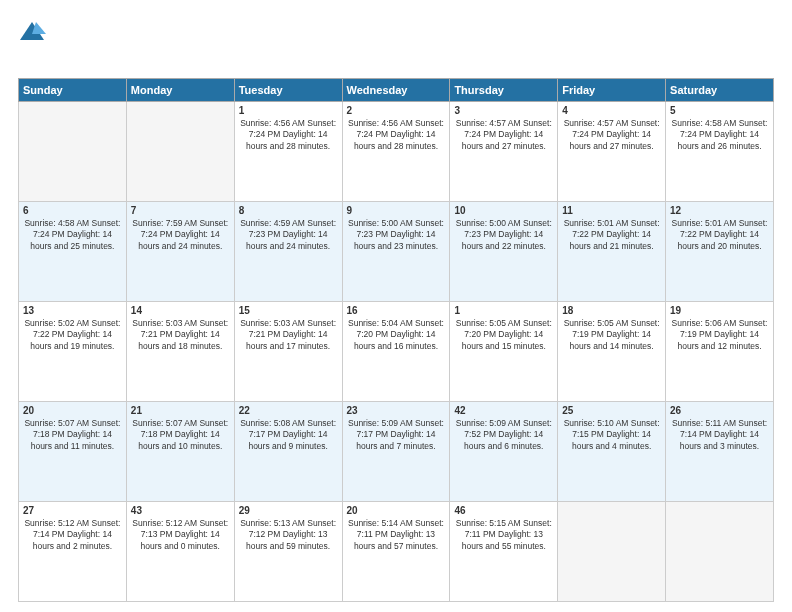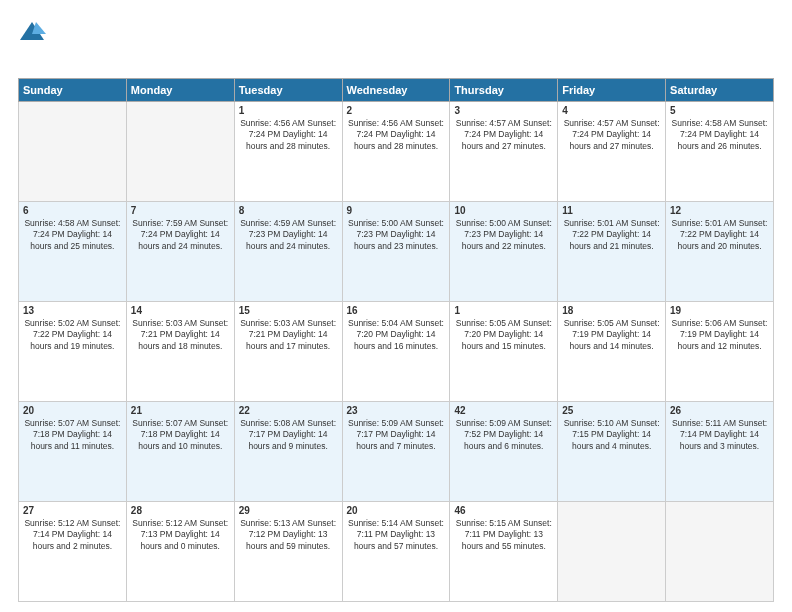--- a/index.html
+++ b/index.html
@@ -306,21 +306,21 @@
           </td>
         </tr>
         <tr>
           <td>
             <span class="day-num">27</span>
             <div class="day-info">Sunrise: 5:12 AM
 Sunset: 7:14 PM
 Daylight: 14 hours and 2 minutes.</div>
           </td>
           <td>
-            <span class="day-num">28</span>
+            <span class="day-num">43</span>
             <div class="day-info">Sunrise: 5:12 AM
 Sunset: 7:13 PM
 Daylight: 14 hours and 0 minutes.</div>
           </td>
           <td>
             <span class="day-num">29</span>
             <div class="day-info">Sunrise: 5:13 AM
 Sunset: 7:12 PM
 Daylight: 13 hours and 59 minutes.</div>
           </td>

